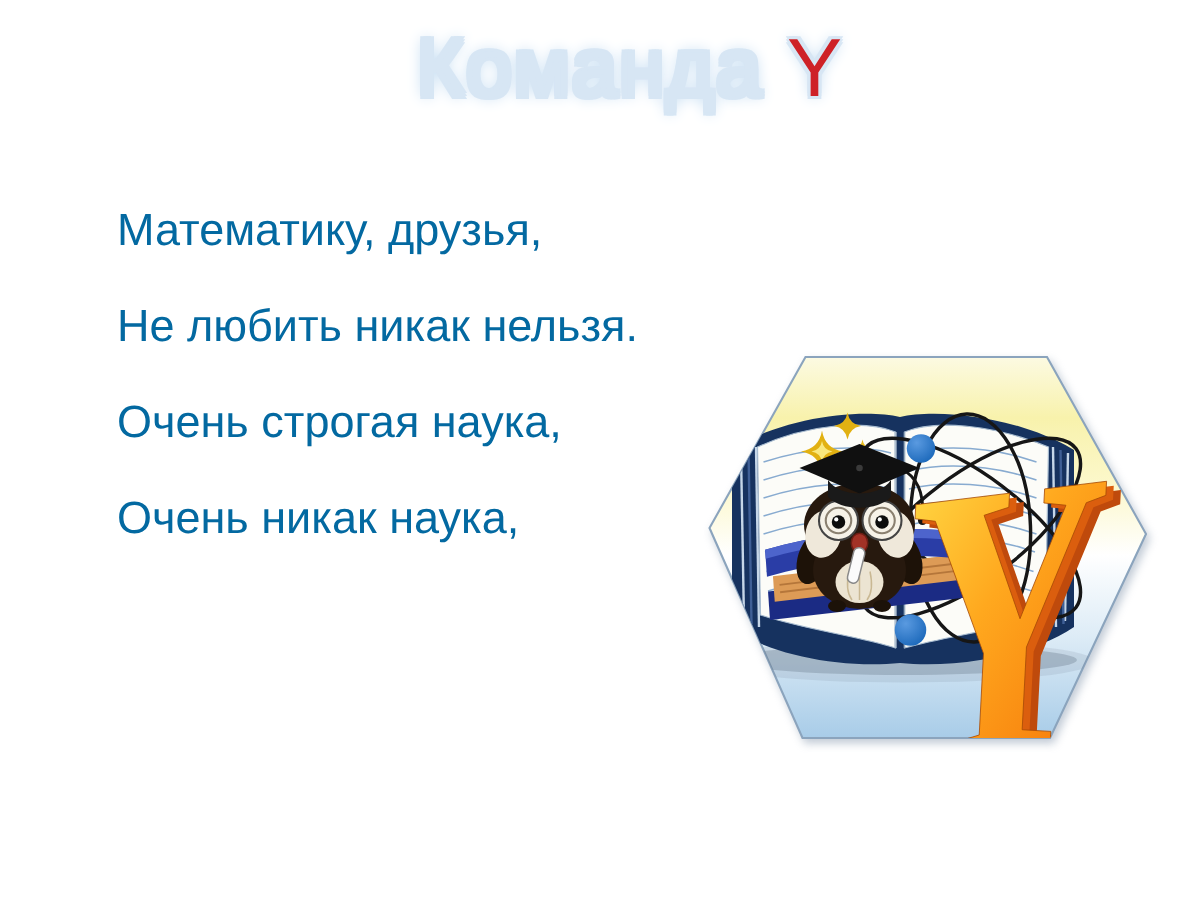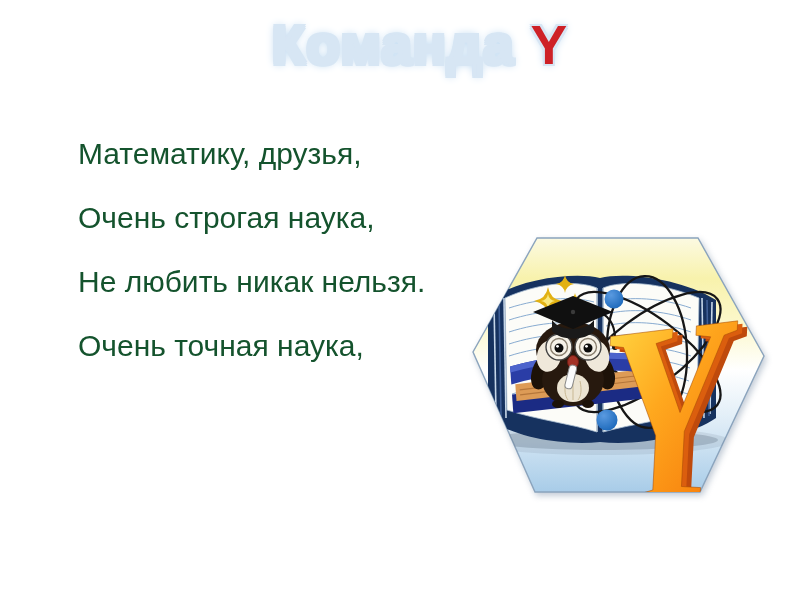--- a/index.html
+++ b/index.html
@@ -7,61 +7,61 @@
     width:800px;height:600px;background:#ffffff;overflow:hidden;
     font-family:"Liberation Sans","DejaVu Sans",sans-serif;
     position:relative;
   }
   .slide{position:absolute;left:0;top:0;width:800px;height:600px;background:#ffffff;}
 
   
   .title{
     position:absolute;left:40px;top:14px;width:760px;height:62px;
     text-align:center;line-height:62px;white-space:nowrap;
-    font-weight:bold;font-size:55px;letter-spacing:1px;
+    font-weight:normal;font-size:55px;letter-spacing:1px;
   }
   .title .halo{
     text-shadow:
       2px 0 0 #d7e6f4,-2px 0 0 #d7e6f4,0 2px 0 #d7e6f4,0 -2px 0 #d7e6f4,
       2px 2px 0 #d7e6f4,-2px -2px 0 #d7e6f4,2px -2px 0 #d7e6f4,-2px 2px 0 #d7e6f4,
       0 0 10px #abceec;
   }
   .title-word{
     background:linear-gradient(180deg,#6f9ed8 0%,#3a70b8 55%,#2b5da8 100%);
     -webkit-background-clip:text;background-clip:text;color:transparent;
   }
   .title-letter{color:#ce2127;margin-left:16px;}
 
   
   .poem{
     position:absolute;left:78px;top:122px;width:420px;
-    font-size:30px;color:#14532d;
+    font-size:30px;color:#0369a1;
   }
   .poem-line{height:64px;line-height:64px;white-space:nowrap;}
 
   
   .emblem{
     position:absolute;left:450px;top:220px;width:330px;height:292px;
   }
   .emblem svg{filter:drop-shadow(2px 3px 3px rgba(120,140,165,.45));}
 </style>
 </head>
 <body>
 
 <div class="slide">
 
   <div class="title">
     <span class="title-word halo">Команда</span><span class="title-letter halo">Y</span>
   </div>
 
   <div class="poem">
     <div class="poem-line">Математику, друзья,</div>
+    <div class="poem-line">Не любить никак нельзя.</div>
     <div class="poem-line">Очень строгая наука,</div>
-    <div class="poem-line">Не любить никак нельзя.</div>
-    <div class="poem-line">Очень точная наука,</div>
+    <div class="poem-line">Очень никак наука,</div>
   </div>
 
   <div class="emblem">
   <svg width="330" height="292" viewBox="450 220 330 292">
     <defs>
       <linearGradient id="hexGrad" x1="0" y1="0" x2="0" y2="1">
         <stop offset="0" stop-color="#fcfae2"></stop>
         <stop offset="0.16" stop-color="#f8f2ac"></stop>
         <stop offset="0.34" stop-color="#fcf8cc"></stop>
         <stop offset="0.52" stop-color="#ffffff"></stop>

